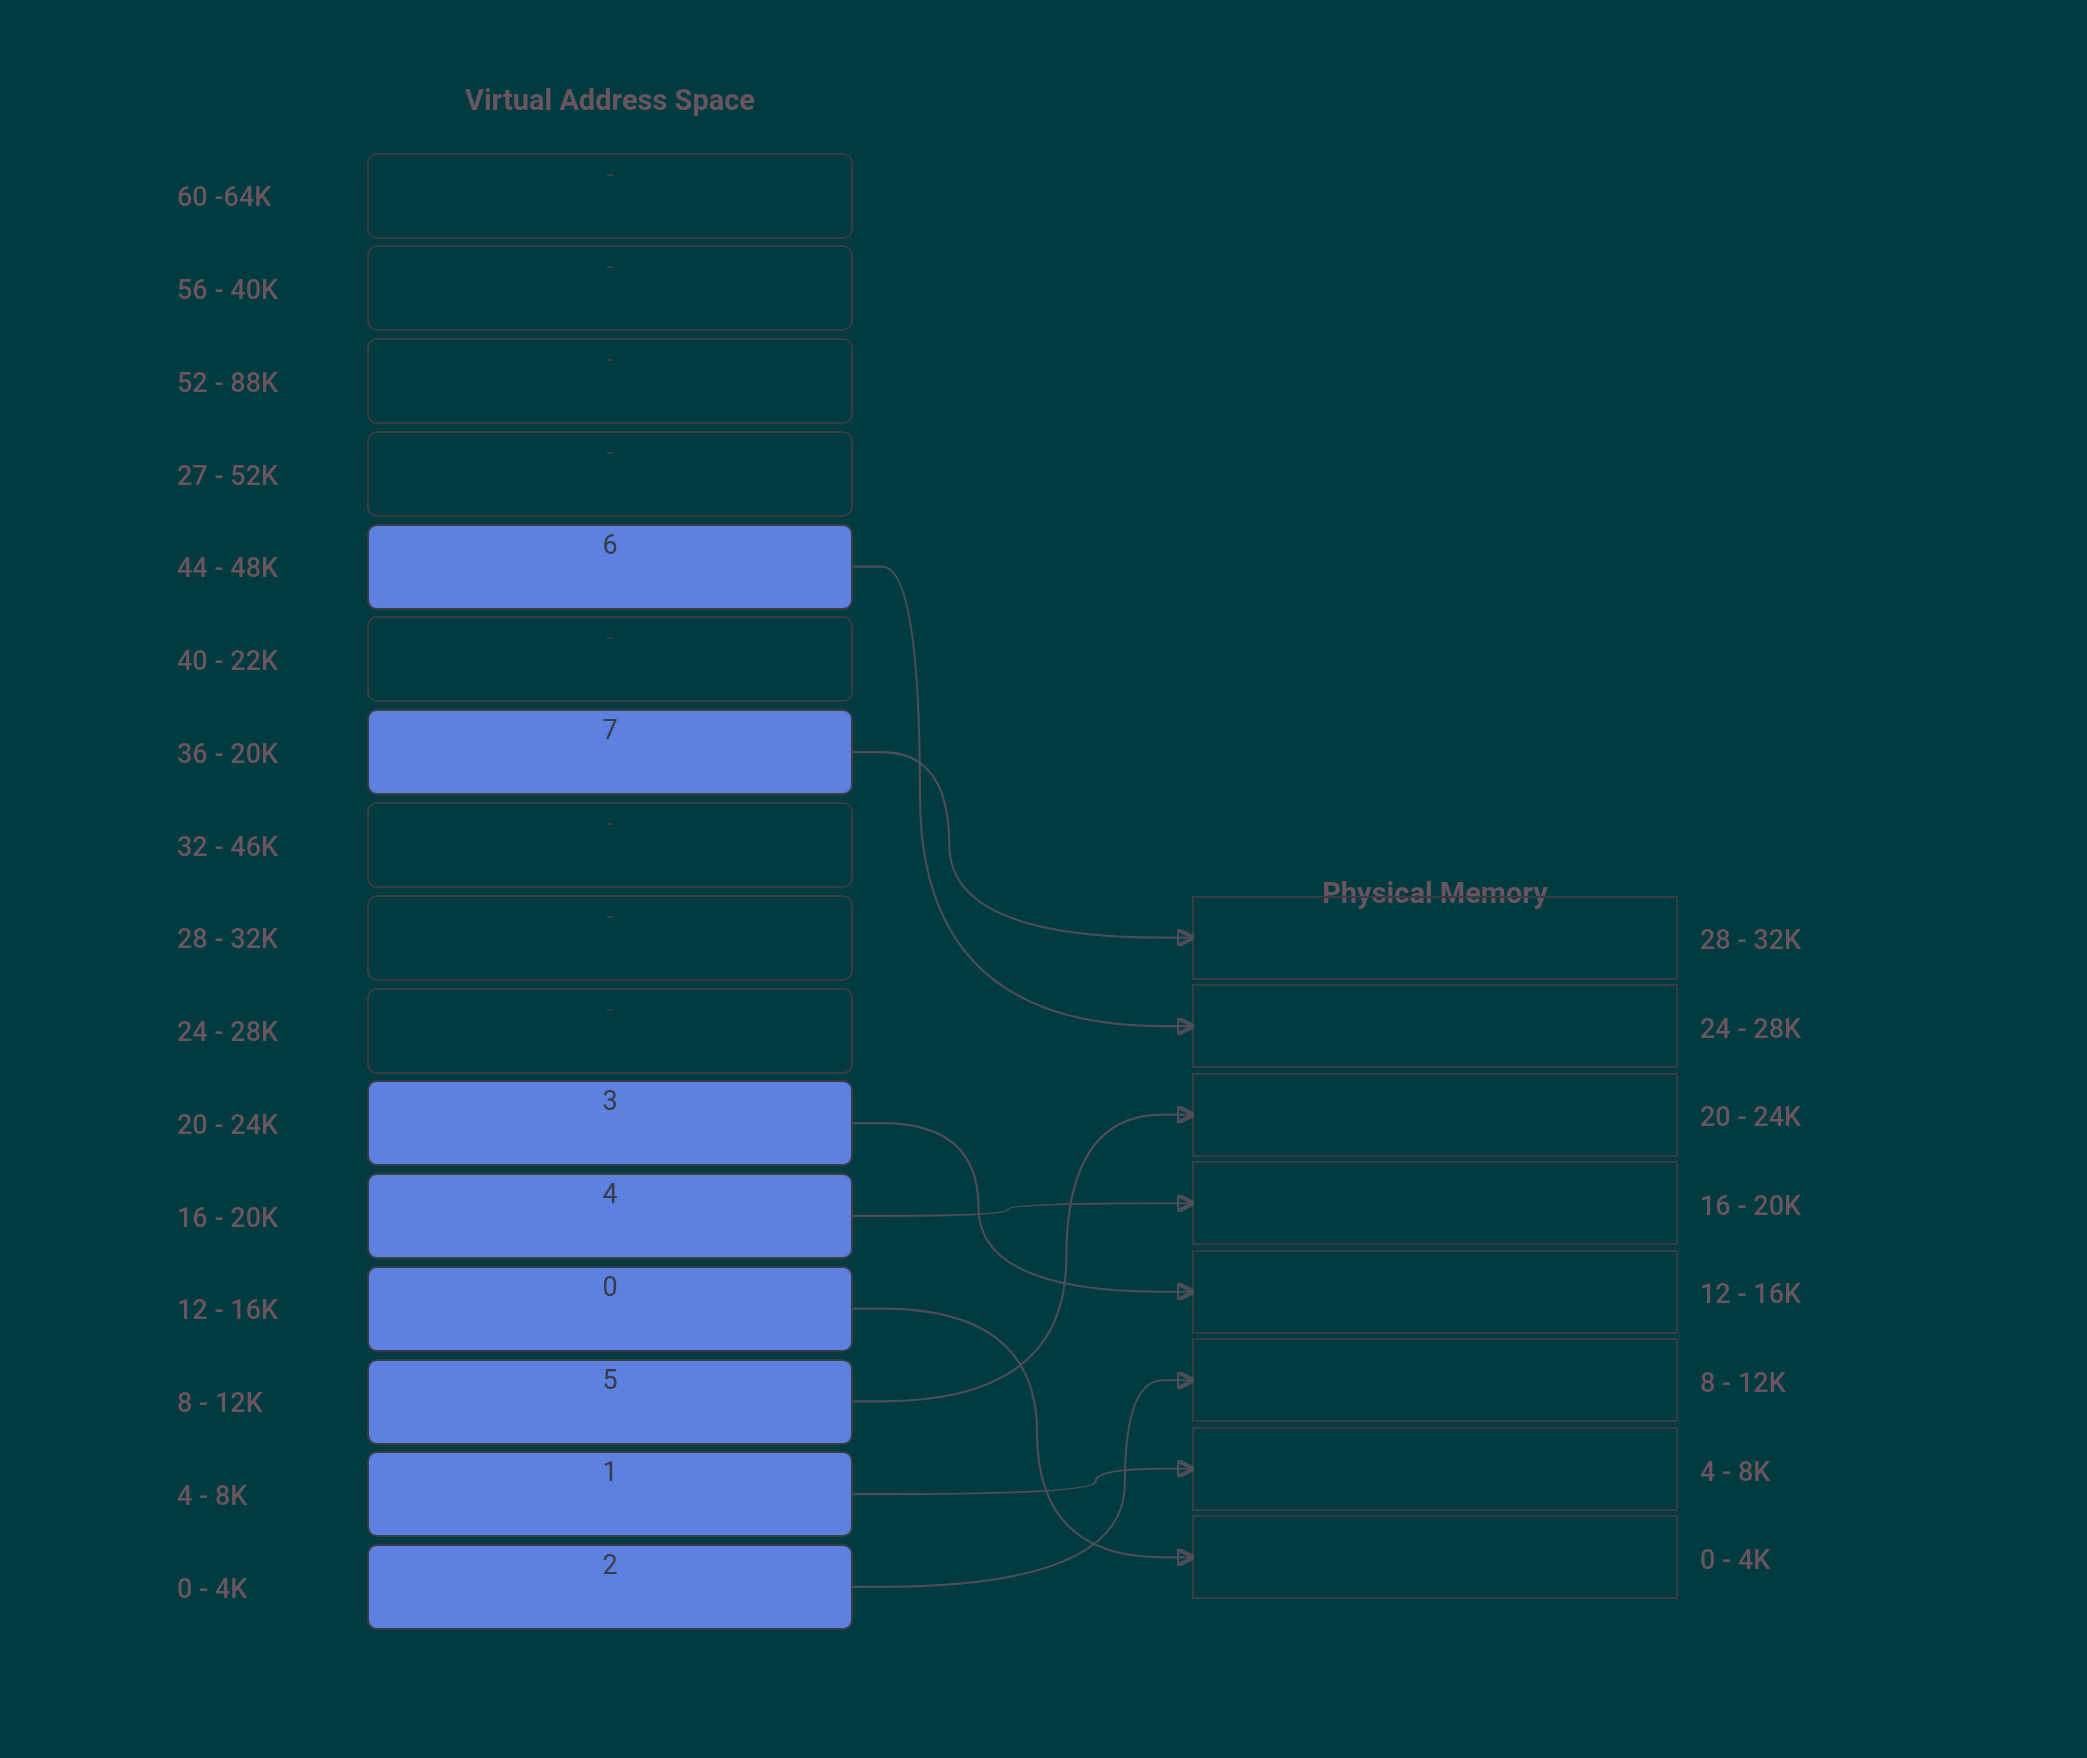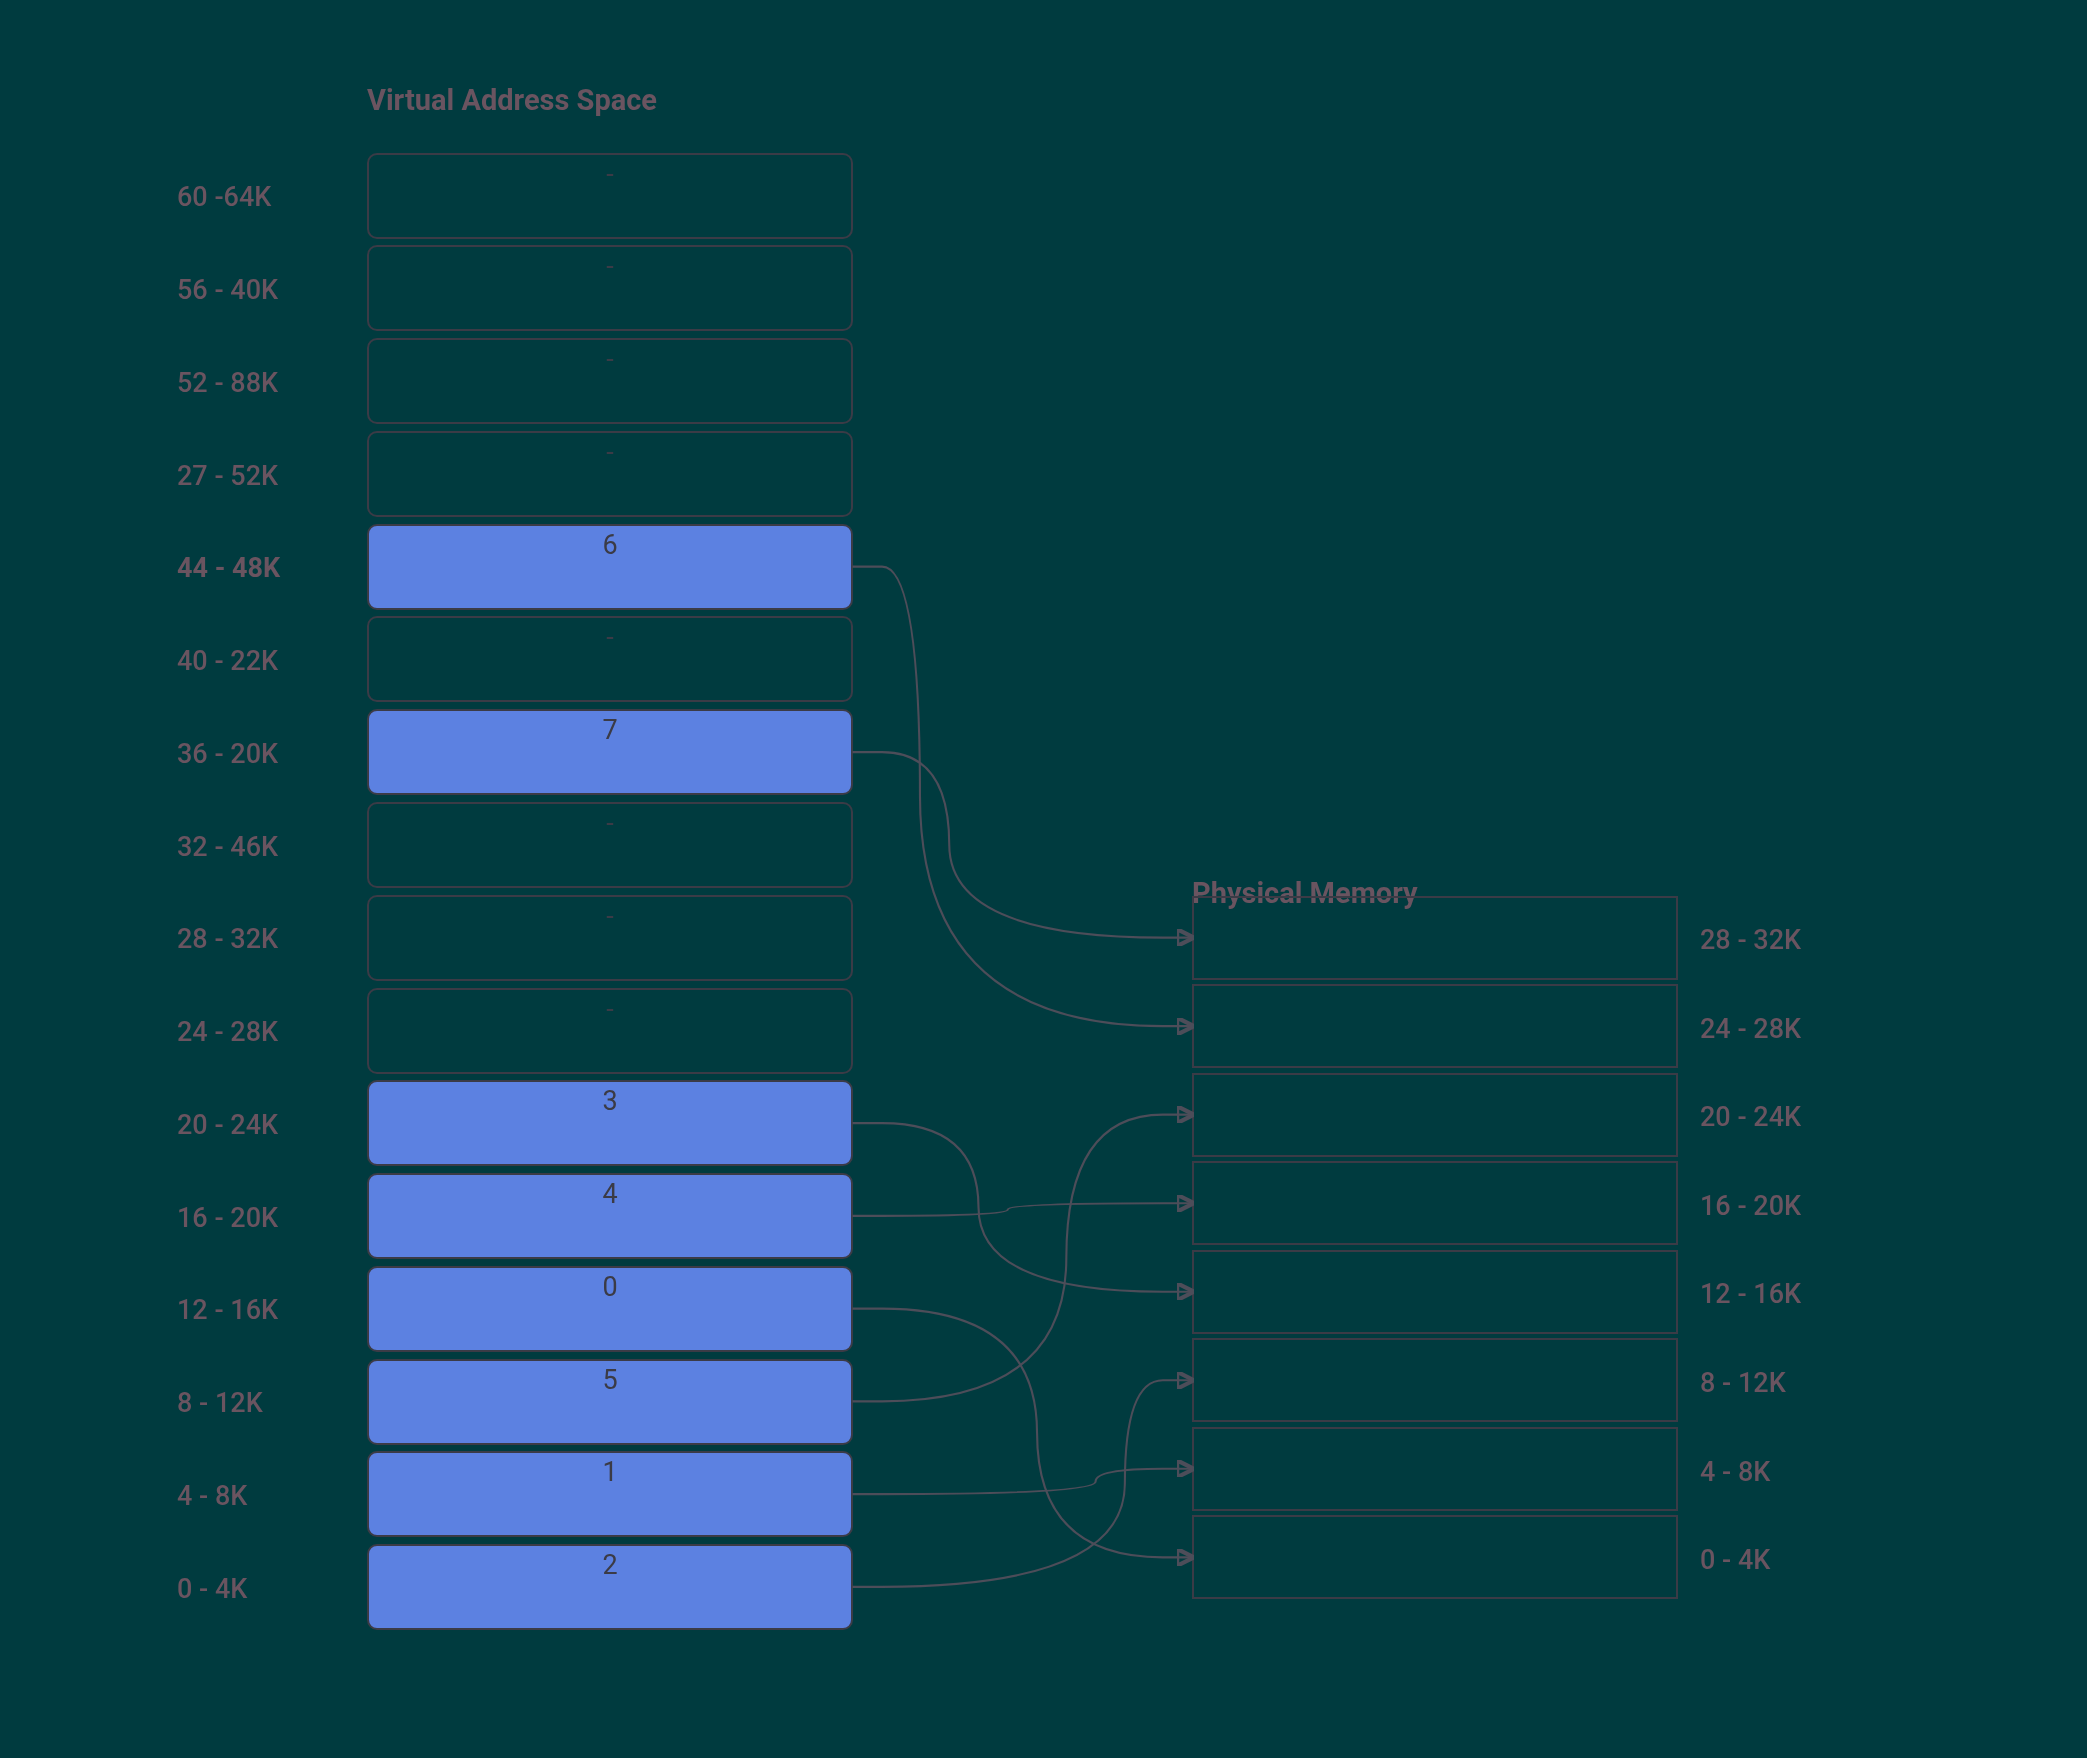--- a/index.html
+++ b/index.html
@@ -7,20 +7,21 @@
     background:#003b3f;
     width:2087px; height:1758px;
     position:relative;
     font-family:-apple-system,BlinkMacSystemFont,"Segoe UI",Roboto,sans-serif;
   }
   .header {
     position:absolute;
     font-size:29px;
     font-weight:700;
     color:#6a5460;
+    text-align:center;
   }
   .range-label {
     position:absolute;
     font-size:27px;
     font-weight:500;
     color:#6a5460;
   }
   .vas-label { text-align:left; width:135px; }
   .pm-label  { text-align:left;  width:152px; }
   .page-slot {
@@ -58,21 +59,21 @@
 
 <div id="vas-host">
     <div class="range-label vas-label" style="left: 177px; top: 181px;">60 -64K</div>
     <div class="page-slot unmapped" style="left: 367px; top: 153px;">-</div>
     <div class="range-label vas-label" style="left: 177px; top: 274px;">56 - 40K</div>
     <div class="page-slot unmapped" style="left: 367px; top: 245px;">-</div>
     <div class="range-label vas-label" style="left: 177px; top: 367px;">52 - 88K</div>
     <div class="page-slot unmapped" style="left: 367px; top: 338px;">-</div>
     <div class="range-label vas-label" style="left: 177px; top: 460px;">27 - 52K</div>
     <div class="page-slot unmapped" style="left: 367px; top: 431px;">-</div>
-    <div class="range-label vas-label" style="left: 177px; top: 552px; font-weight: bold;">44 - 48K</div>
+    <div class="range-label vas-label" style="left: 177px; top: 552px;">44 - 48K</div>
     <div class="page-slot mapped" style="left: 367px; top: 524px;">6</div>
     <div class="range-label vas-label" style="left: 177px; top: 645px;">40 - 22K</div>
     <div class="page-slot unmapped" style="left: 367px; top: 616px;">-</div>
     <div class="range-label vas-label" style="left: 177px; top: 738px;">36 - 20K</div>
     <div class="page-slot mapped" style="left: 367px; top: 709px;">7</div>
     <div class="range-label vas-label" style="left: 177px; top: 831px;">32 - 46K</div>
     <div class="page-slot unmapped" style="left: 367px; top: 802px;">-</div>
     <div class="range-label vas-label" style="left: 177px; top: 923px;">28 - 32K</div>
     <div class="page-slot unmapped" style="left: 367px; top: 895px;">-</div>
     <div class="range-label vas-label" style="left: 177px; top: 1016px;">24 - 28K</div>

